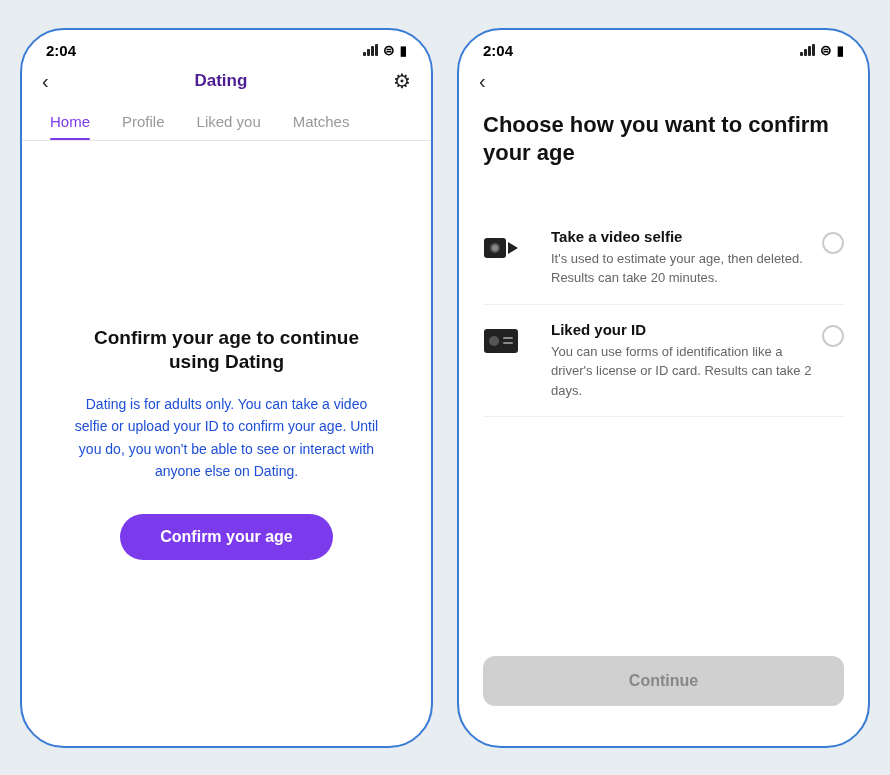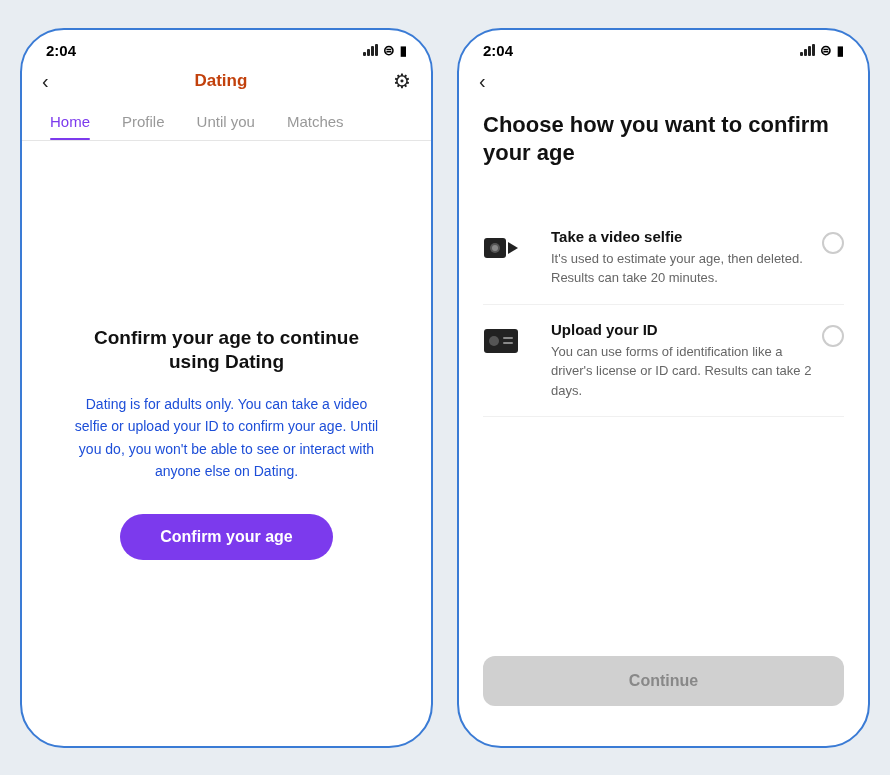--- a/index.html
+++ b/index.html
@@ -49,21 +49,21 @@
       font-size: 20px;
       color: #222;
       cursor: pointer;
       background: none;
       border: none;
       line-height: 1;
     }
     .nav-title {
       font-size: 17px;
       font-weight: 600;
-      color: #c2410c;
+      color: #4c1d95;
     }
     .gear-btn {
       font-size: 20px;
       color: #222;
       cursor: pointer;
       background: none;
       border: none;
     }
 
     .tab-bar {
@@ -253,21 +253,21 @@
 
   <div class="phone-nav">
     <button class="back-btn">‹</button>
     <span class="nav-title">Dating</span>
     <button class="gear-btn">⚙</button>
   </div>
 
   <div class="tab-bar">
     <div class="tab-item active">Home</div>
     <div class="tab-item">Profile</div>
-    <div class="tab-item">Until you</div>
+    <div class="tab-item">Liked you</div>
     <div class="tab-item">Matches</div>
   </div>
 
   <div class="phone1-content">
     <p class="confirm-title">Confirm your age to continue using Dating</p>
     <p class="confirm-desc">Dating is for adults only. You can take a video selfie or upload your ID to confirm your age. Until you do, you won't be able to see or interact with anyone else on Dating.</p>
     <button class="confirm-btn">Confirm your age</button>
   </div>
 </div>
 
@@ -318,21 +318,21 @@
         <div class="option-icon">
 
           <svg width="34" height="24" viewBox="0 0 34 24" fill="none" xmlns="http://www.w3.org/2000/svg">
             <rect x="0" y="0" width="34" height="24" rx="3" fill="#222"></rect>
             <circle cx="10" cy="12" r="5" fill="#555"></circle>
             <rect x="19" y="8" width="10" height="2" rx="1" fill="#888"></rect>
             <rect x="19" y="13" width="10" height="2" rx="1" fill="#888"></rect>
           </svg>
         </div>
         <div class="option-text">
-          <div class="option-label">Upload your ID</div>
+          <div class="option-label">Liked your ID</div>
           <div class="option-desc">You can use forms of identification like a driver's license or ID card. Results can take 2 days.</div>
         </div>
       </div>
       <div class="radio-btn"></div>
     </div>
 
     <div class="spacer"></div>
 
     <button class="continue-btn">Continue</button>
   </div>

